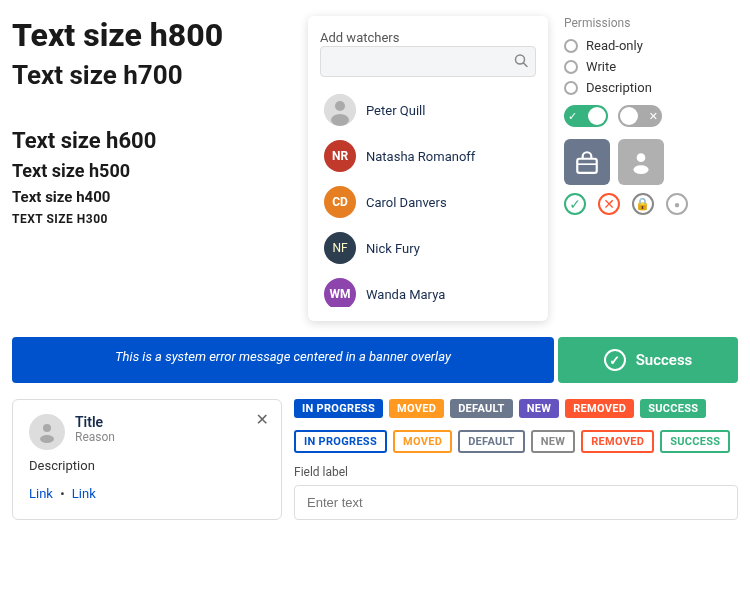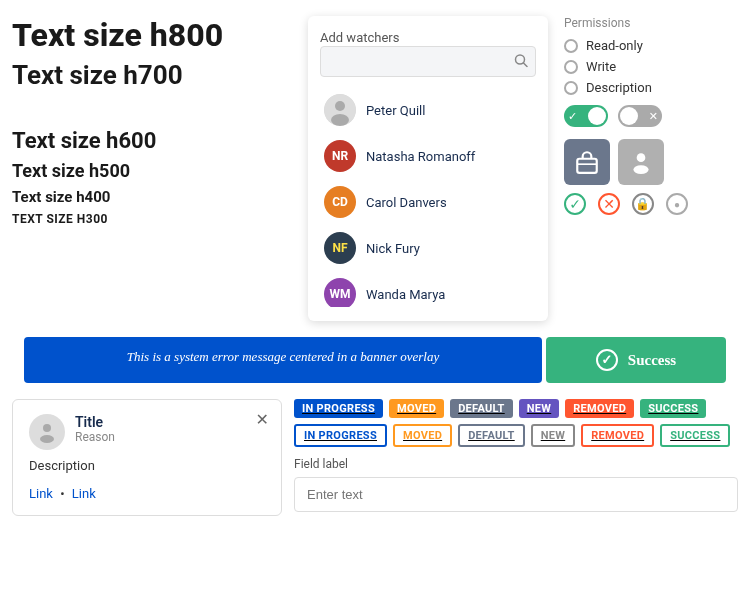--- a/index.html
+++ b/index.html
@@ -189,22 +189,21 @@
     }
     .status-icon.green { color: #36b37e; border: 2px solid #36b37e; }
     .status-icon.red { color: #ff5630; border: 2px solid #ff5630; }
     .status-icon.lock { color: #888; border: 2px solid #888; font-size: 12px; }
     .status-icon.circle { color: #aaa; border: 2px solid #aaa; font-size: 10px; }
 
     
     .banner-row {
       display: flex;
       gap: 4px;
-      margin: 8px 24px;
-      font-family: Liberation Serif, serif;
+      margin: 8px 12px;
     }
     .error-banner {
       flex: 1;
       background: #0052cc;
       color: #fff;
       font-size: 13px;
       padding: 12px 16px;
       border-radius: 4px;
       text-align: center;
       font-style: italic;
@@ -285,22 +284,21 @@
     }
 
     
     .badges-section {
       flex: 1;
     }
     .badges-row {
       display: flex;
       gap: 6px;
       flex-wrap: wrap;
-      margin-bottom: 6px;
-      text-decoration: underline;
+      margin-bottom: 12px;
     }
     .badge {
       padding: 3px 8px;
       border-radius: 3px;
       font-size: 11px;
       font-weight: 700;
       letter-spacing: 0.3px;
       text-transform: uppercase;
     }
     .badge.in-progress { background: #0052cc; color: #fff; }
@@ -384,21 +382,21 @@
         </li>
 
         <li class="user-item">
           <div class="avatar" style="background:#e67e22; color:#fff; font-size:12px; font-weight:700; display:flex;align-items:center;justify-content:center;">
             CD
           </div>
           <span class="user-name">Carol Danvers</span>
         </li>
 
         <li class="user-item">
-          <div class="avatar" style="background:#2c3e50; color:#fde047; font-size:12px; font-weight:700; display:flex;align-items:center;justify-content:center;">
+          <div class="avatar" style="background:#2c3e50; color:#fef9c3; font-size:12px; font-weight:400; display:flex;align-items:center;justify-content:center;">
             NF
           </div>
           <span class="user-name">Nick Fury</span>
         </li>
 
         <li class="user-item">
           <div class="avatar" style="background:#8e44ad; color:#fff; font-size:12px; font-weight:700; display:flex;align-items:center;justify-content:center;">
             WM
           </div>
           <span class="user-name">Wanda Marya</span>

